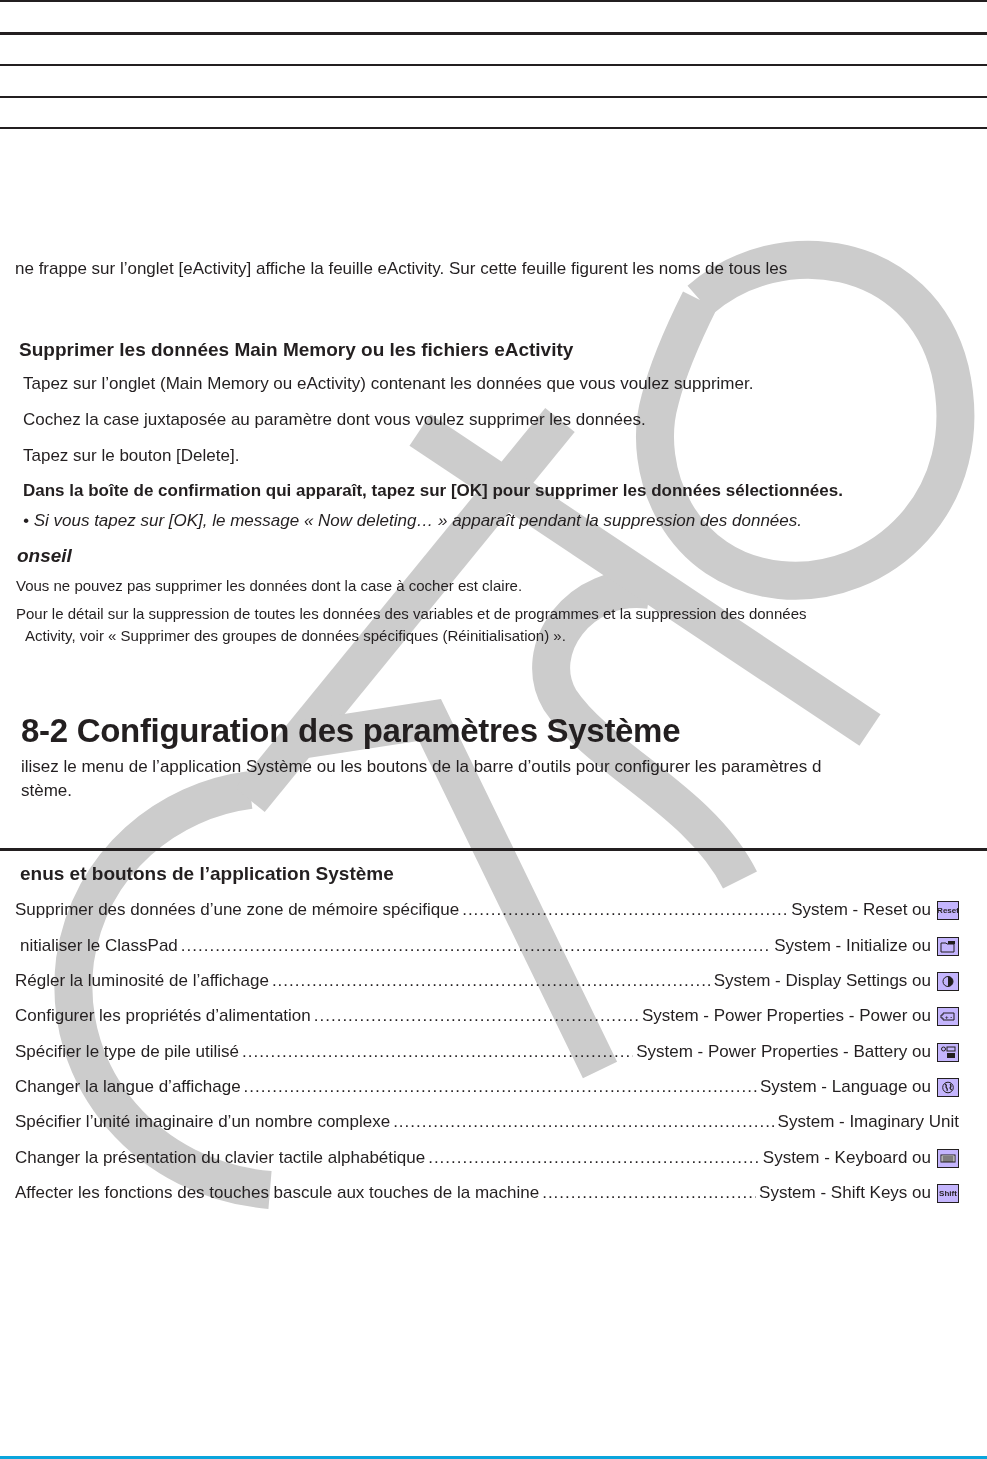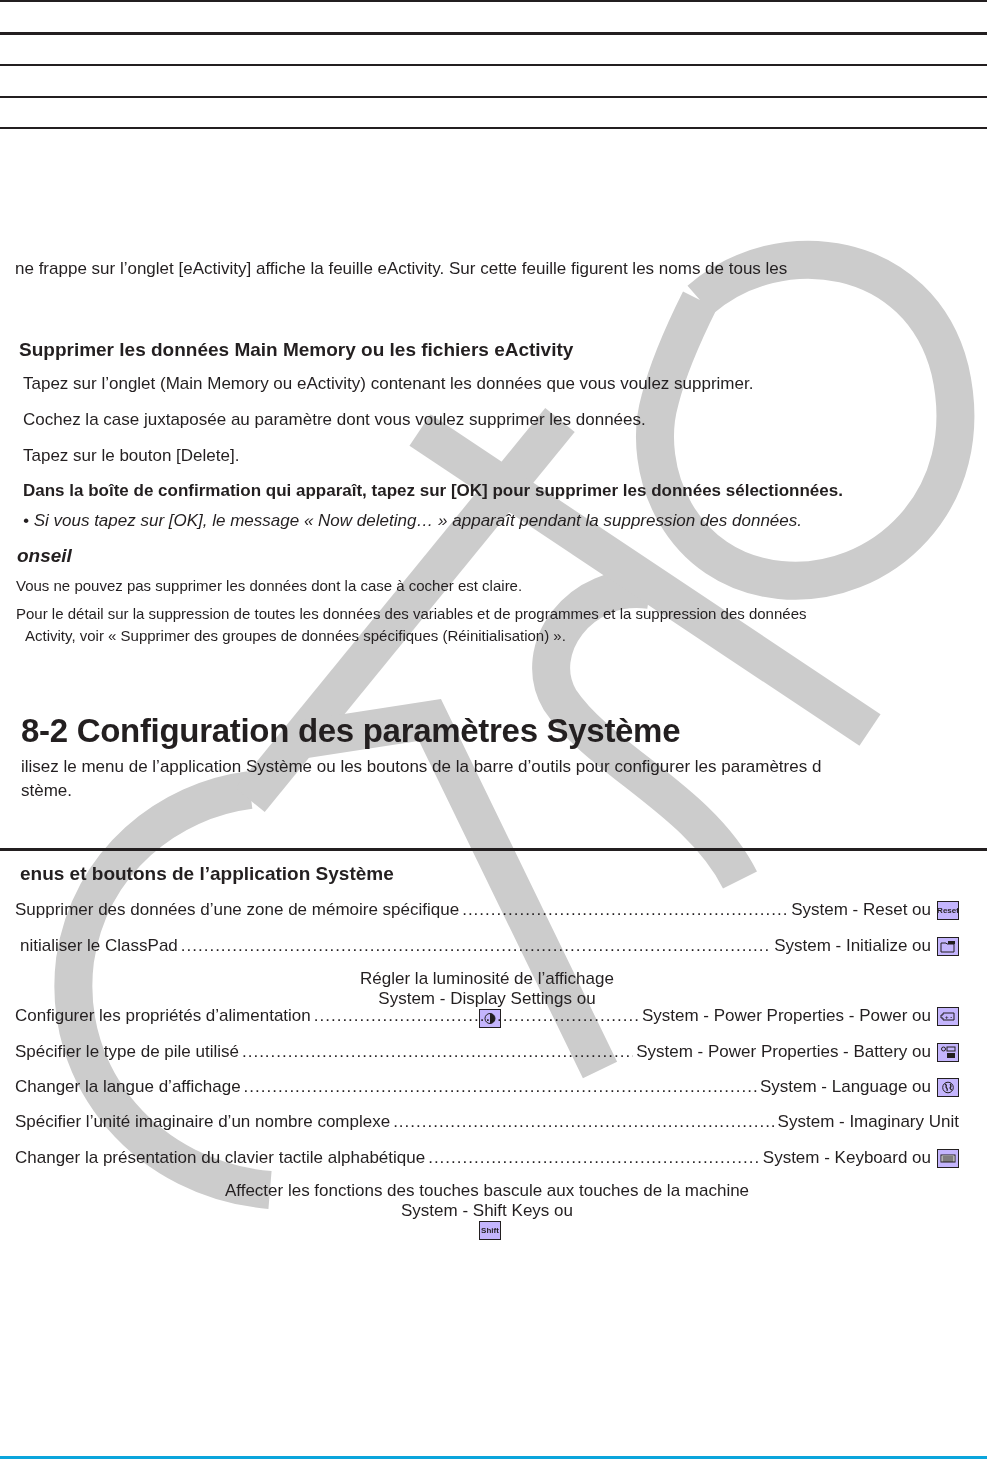--- a/index.html
+++ b/index.html
@@ -96,21 +96,21 @@
     <span class="leader"></span>
     <span class="cmd">System - Initialize ou</span>
     <span class="icon">
       <svg viewBox="0 0 16 13">
           <path d="M1 3 H6 L7 4 H14 V12 H1 Z" fill="none" stroke="#231f20" stroke-width="1"></path>
           <rect x="8" y="1" width="7" height="3" fill="#231f20"></rect>
         </svg>
     </span>
   </div>
 
-  <div class="menu-row" style="top:969px;flex-direction:column;">
+  <div class="menu-row" style="top:969px;">
     <span class="label">Régler la luminosité de l’affichage</span>
     <span class="leader"></span>
     <span class="cmd">System - Display Settings ou</span>
     <span class="icon">
       <svg viewBox="0 0 16 13">
           <circle cx="8" cy="6.5" r="5" fill="none" stroke="#231f20" stroke-width="1"></circle>
           <path d="M8 1.5 A5 5 0 0 1 8 11.5 Z" fill="#231f20"></path>
         </svg>
     </span>
   </div>
@@ -163,21 +163,21 @@
     <span class="leader"></span>
     <span class="cmd">System - Keyboard ou</span>
     <span class="icon">
       <svg viewBox="0 0 16 13">
           <rect x="1" y="3" width="14" height="7" fill="#ffffff" stroke="#231f20" stroke-width="1"></rect>
           <path d="M2 5 H14 M2 7 H14 M2 9 H14 M4 4 V10 M6 4 V10 M8 4 V10 M10 4 V10 M12 4 V10" stroke="#231f20" stroke-width="0.7"></path>
         </svg>
     </span>
   </div>
 
-  <div class="menu-row" style="top:1181px;flex-direction:column;">
+  <div class="menu-row" style="top:1181px;">
     <span class="label">Affecter les fonctions des touches bascule aux touches de la machine</span>
     <span class="leader"></span>
     <span class="cmd">System - Shift Keys ou</span>
     <span class="icon" style="font-size:8px;">Shift</span>
   </div>
 </div>
 
 <div class="footer-rule"></div>
 
 </body></html>

